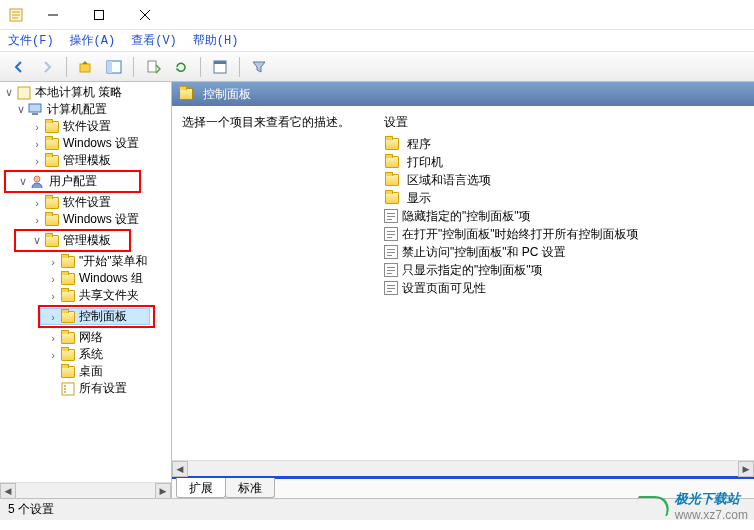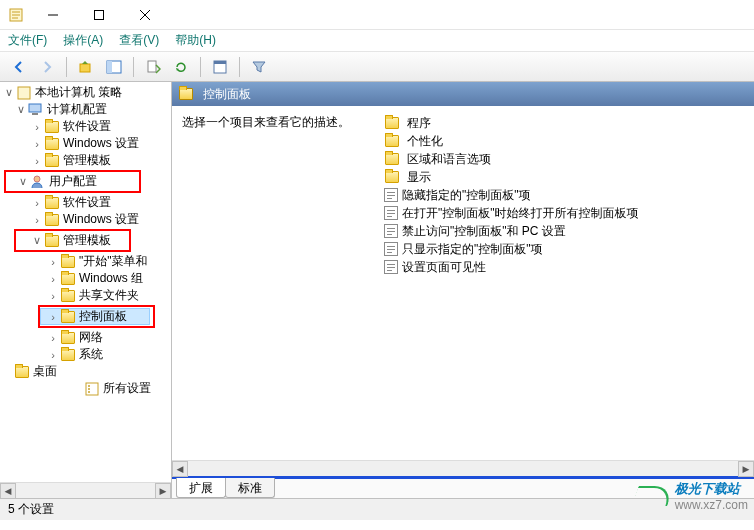--- a/index.html
+++ b/index.html
@@ -7,21 +7,21 @@
 
 
 .titlebar { height: 30px; background: #fff; border-bottom: 1px solid #e5e5e5; display: flex; align-items: center; padding-left: 8px; }
 .titlebar .app-icon { width: 16px; height: 16px; margin-right: 6px; display: inline-flex; }
 .titlebar .title-text { flex: 1; font-size: 12px; color: #000; }
 .title-btns { display: flex; }
 .title-btn { width: 46px; height: 30px; display: flex; align-items: center; justify-content: center; color: #000; cursor: pointer; }
 
 
 .menubar { height: 22px; display: flex; align-items: center; padding-left: 8px; gap: 16px; border-bottom: 1px solid #e5e5e5; }
-.menu-item { font-size: 12px; color: #0f766e; cursor: default; }
+.menu-item { font-size: 12px; color: #1d4ed8; cursor: default; font-family: Liberation Mono, monospace; }
 
 
 .toolbar { height: 30px; background: linear-gradient(#fdfdfd,#ececec); border-bottom: 1px solid #c0c0c0; display: flex; align-items: center; padding-left: 6px; gap: 2px; }
 .tbtn { width: 26px; height: 24px; display: flex; align-items: center; justify-content: center; border: 1px solid transparent; border-radius: 2px; cursor: pointer; }
 .tsep { width: 1px; height: 20px; background: #c0c0c0; margin: 0 4px; }
 
 
 .main { display:flex; height: 416px; }
 .treepane { width: 172px; border-right: 1px solid #c0c0c0; overflow: hidden; position: relative; display:flex; flex-direction:column; }
 .tree-inner { flex:1; overflow: hidden; padding-top: 2px; }
@@ -62,21 +62,21 @@
 
 
 .tabs-row { height: 22px; display:flex; align-items:flex-end; padding-left: 4px; border-top:3px solid #1d4ed8; background:#fafafa;}
 .tab { height:20px; padding:0 12px; font-size:12px; border:1px solid #b0b0b0; border-top:none; background:#f4f4f4; margin-right:-1px; line-height:20px; cursor:pointer; border-radius:0 0 3px 3px; }
 .tab.active { background:#fff; }
 
 
 .statusbar { height: 22px; border-top:1px solid #c0c0c0; background:#f0f0f0; font-size:12px; padding-left:8px; display:flex; align-items:center; }
 
 
-.watermark { position:absolute; right:6px; bottom:18px; display:flex; align-items:center; gap:4px; font-size:13px; font-weight:bold; font-style:italic; color:#0b7dbe; }
+.watermark { position:absolute; right:6px; bottom:8px; display:flex; align-items:center; gap:4px; font-size:13px; font-weight:bold; font-style:italic; color:#0b7dbe; }
 .wm-swoosh{width:36px;height:20px;border:2px solid #2bb054;border-left:none;border-bottom:none;border-radius:0 20px 0 0;transform:skewX(-20deg);}
 .wm-sub{font-size:12px;color:#888;font-weight:normal;font-style:normal;display:block;}
 
 svg { display:block; }
 </style>
 </head>
 <body>
 
 <div class="titlebar">
   <span class="app-icon">
@@ -313,30 +313,30 @@
                     <li>
                         <div class="row" style="padding-left:46px">
                           <span class="twisty">›</span>
                           <span class="node-icon">
                             <span class="folder"></span>
                           </span>
                           <span>系统</span>
                         </div>
                       </li>
                     <li>
-                        <div class="row" style="">
+                        <div class="row" style="padding-left:46px">
                           <span class="twisty empty">›</span>
                           <span class="node-icon">
                             <span class="folder"></span>
                           </span>
                           <span>桌面</span>
                         </div>
                       </li>
                     <li>
-                        <div class="row" style="padding-left:70px">
+                        <div class="row" style="padding-left:46px">
                           <span class="twisty empty">›</span>
                           <span class="node-icon">
                             <svg width="14" height="14">
                               <rect x="1" y="1" width="12" height="12" fill="#fff" stroke="#c9a22a"></rect>
                               <circle cx="4" cy="4" r="1" fill="#c9a22a"></circle>
                               <circle cx="4" cy="7" r="1" fill="#c9a22a"></circle>
                               <circle cx="4" cy="10" r="1" fill="#c9a22a"></circle>
                             </svg>
                           </span>
                           <span>所有设置</span>
@@ -361,32 +361,33 @@
       <span class="node-icon">
           <span class="folder"></span>
         </span>
       <span>控制面板</span>
     </div>
     <div class="content-body">
       <div class="desc-col">
         <span>选择一个项目来查看它的描述。</span>
       </div>
       <div class="settings-col">
+        <div class="settings-header">设置</div>
         <div class="settings-list" id="settings-list">
             <div class="setting-item">
               <span class="node-icon">
                 <span class="folder"></span>
               </span>
               <span>程序</span>
             </div>
             <div class="setting-item">
               <span class="node-icon">
                 <span class="folder"></span>
               </span>
-              <span>个性化</span>
+              <span>打印机</span>
             </div>
             <div class="setting-item">
               <span class="node-icon">
                 <span class="folder"></span>
               </span>
               <span>区域和语言选项</span>
             </div>
             <div class="setting-item">
               <span class="node-icon">
                 <span class="folder"></span>

